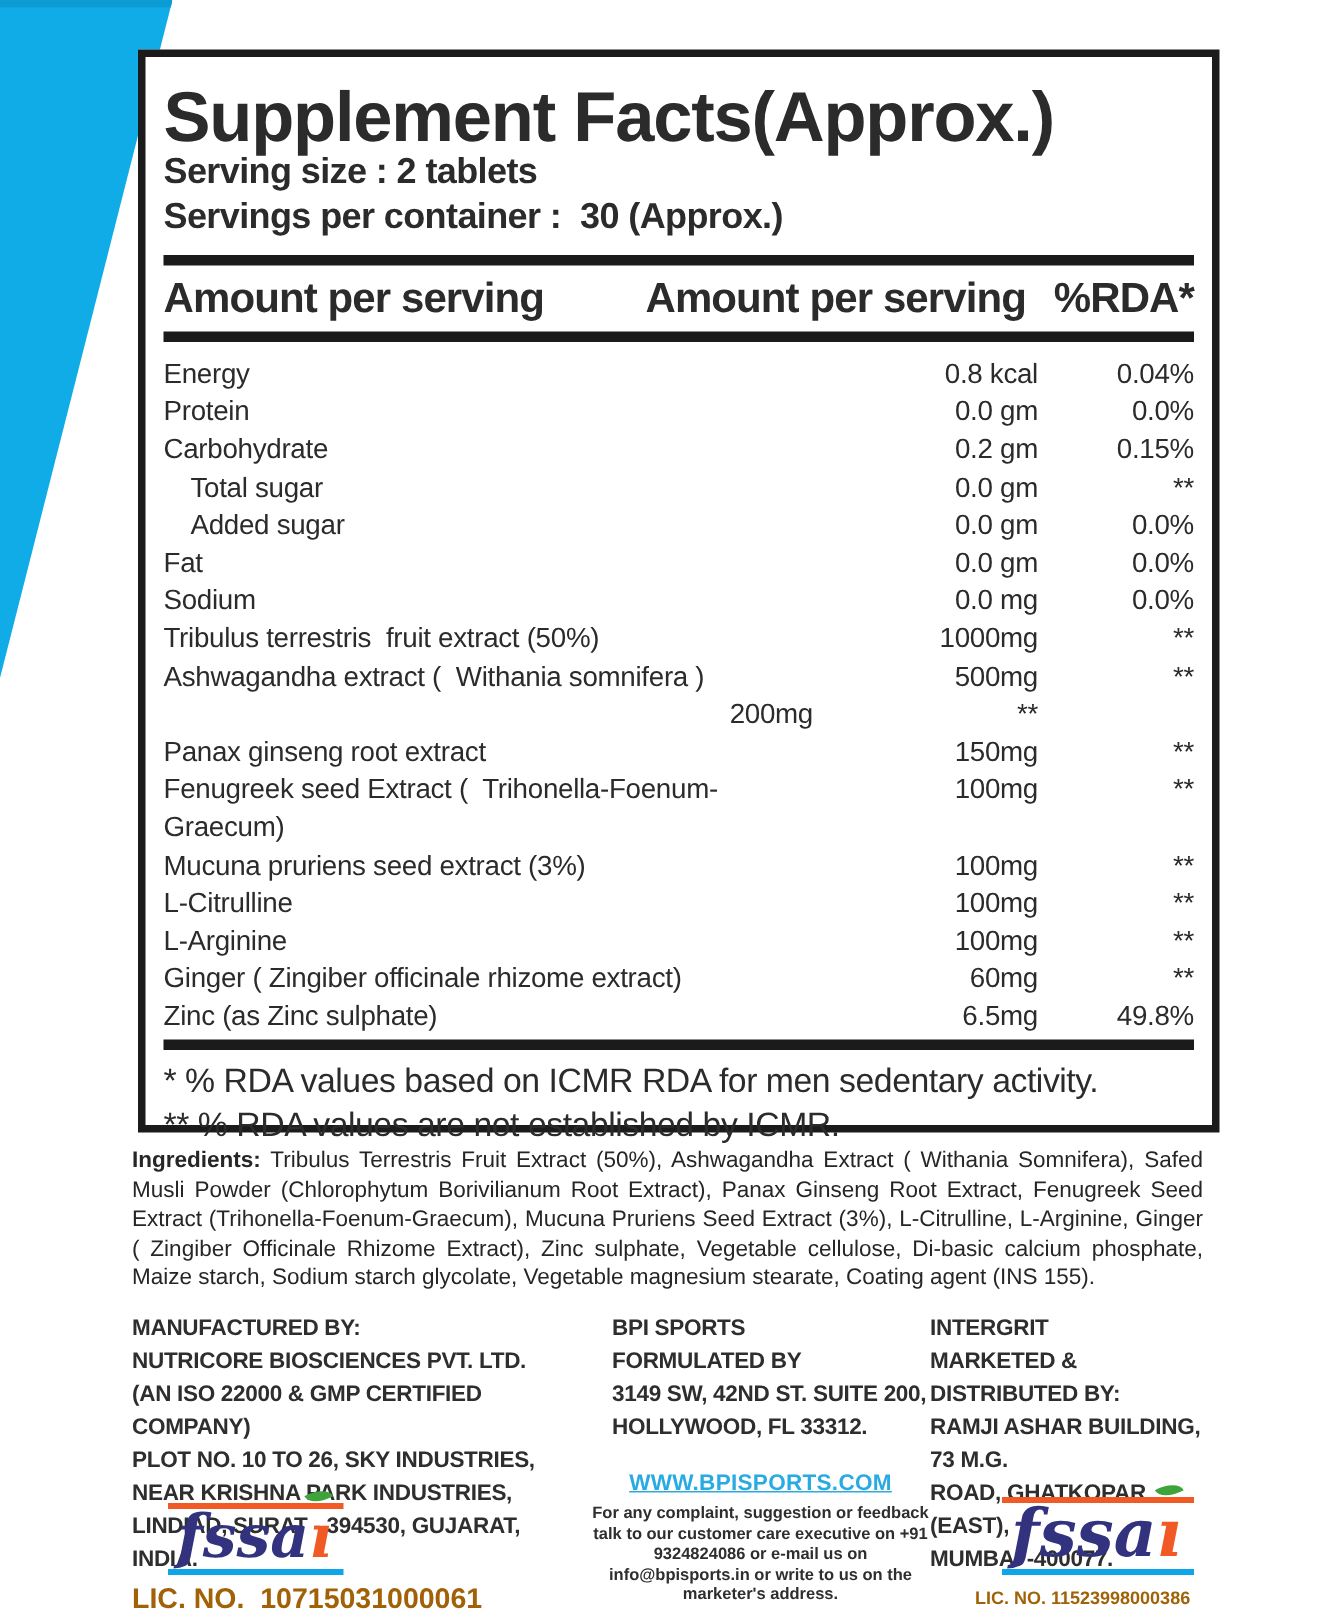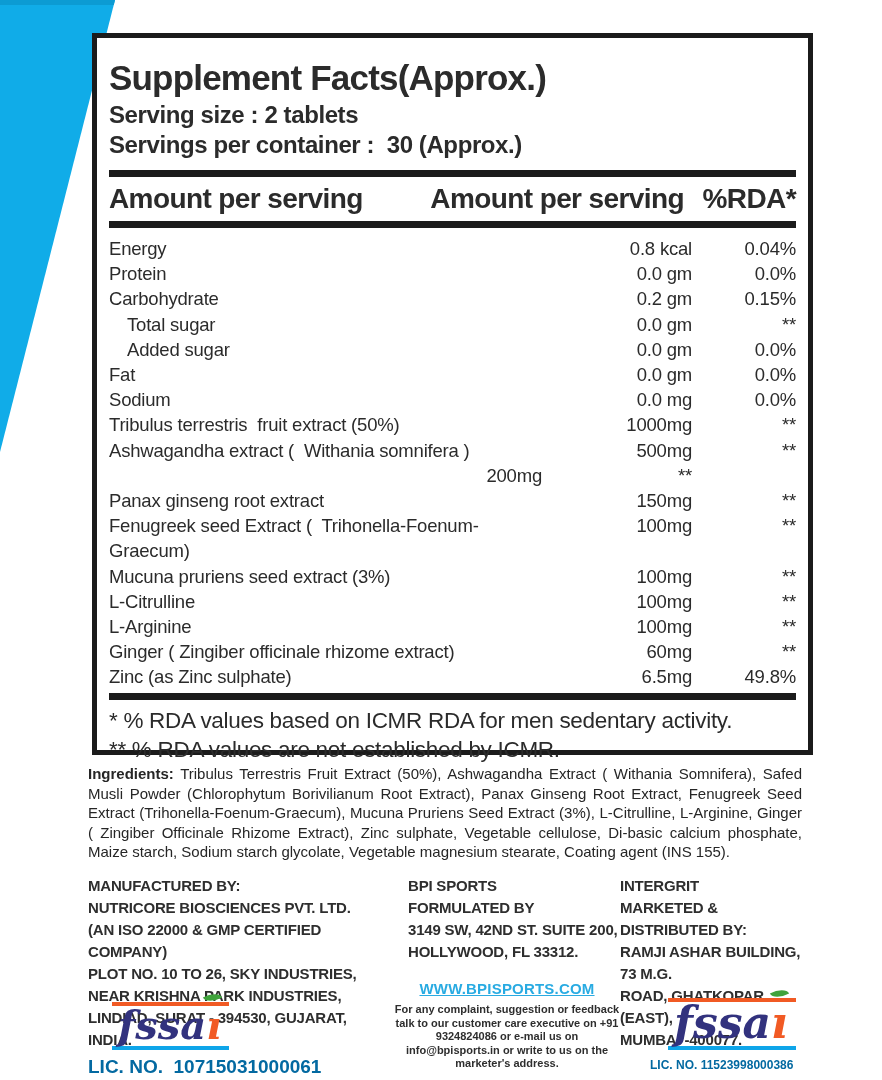--- a/index.html
+++ b/index.html
@@ -12,21 +12,21 @@
     position:absolute;top:0;left:0;width:115px;height:452px;background:#10ACE8;
     clip-path:polygon(0 0,100% 0,0 100%);
   }
   .corner-shape .corner-top-strip{position:absolute;top:0;left:0;width:100%;height:5px;background:#0C9BD3;}
 
   
   .panel{
     position:absolute;left:92px;top:33px;width:721px;height:722px;box-sizing:border-box;
     border:5px solid #1b1b1b;background:#ffffff;padding:0 12px;
   }
-  .panel-title{font-size:35px;font-weight:700;letter-spacing:-0.8px;margin-top:18px;line-height:44px;white-space:pre-wrap;}
+  .panel-title{font-size:47px;font-weight:700;letter-spacing:-0.8px;margin-top:18px;line-height:44px;white-space:pre-wrap;}
   .serving-line{font-size:24px;font-weight:600;line-height:30px;letter-spacing:-0.4px;white-space:pre-wrap;}
   .bar{height:7px;background:#1b1b1b;}
   .bar1{margin-top:10px;}
   .header-row{display:flex;align-items:center;font-size:28px;font-weight:600;letter-spacing:-0.6px;height:44px;}
   .header-row .spacer{flex:1;}
   .header-row .hdr-amount{white-space:nowrap;}
   .header-row .hdr-rda{width:112px;text-align:right;white-space:nowrap;}
   .rows{margin-top:8px;}
   .row{display:grid;grid-template-columns:1fr 150px 104px;font-size:18.5px;font-weight:500;line-height:25.2px;letter-spacing:-0.2px;}
   .row .name{white-space:pre-wrap;}
@@ -61,21 +61,21 @@
   }
   .fssai .wm-main{color:#32327E;}
   .fssai .wm-i{color:#F15A24;}
   .fssai .leaf{
     position:absolute;top:-13px;right:8px;width:17px;height:9px;background:#3FA33C;
     border-radius:0 100% 0 100%;transform:rotate(-28deg);
   }
   .fssai-left{left:112px;top:1002px;font-size:40px;}
   .fssai-right{left:668px;top:998px;font-size:44px;}
 
-  .lic{position:absolute;font-weight:600;color:#0369a1;white-space:pre-wrap;}
+  .lic{position:absolute;font-weight:600;color:#a16207;white-space:pre-wrap;}
   .lic-left{left:88px;top:1056px;font-size:19px;}
   .lic-right{left:650px;top:1058px;font-size:12px;}
 </style>
 </head>
 <body>
 
 <div class="corner-shape">
   <div class="corner-top-strip"></div>
 </div>
 

